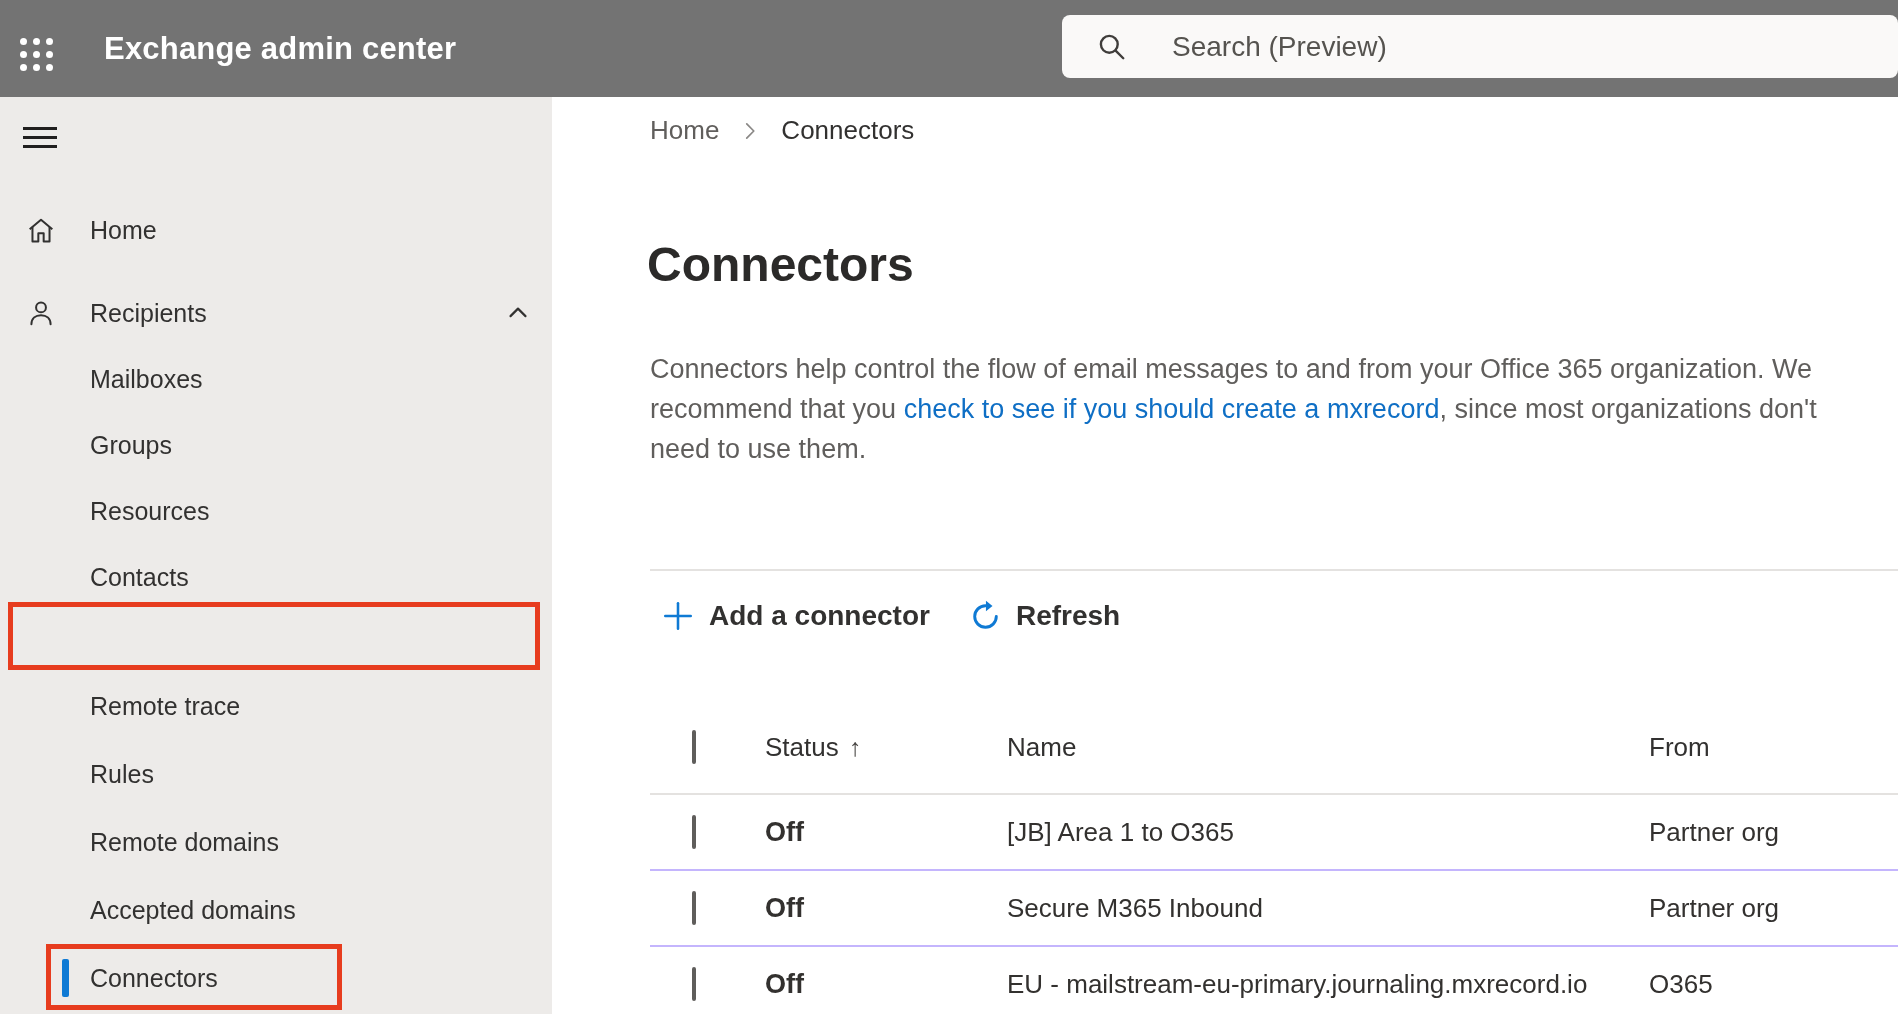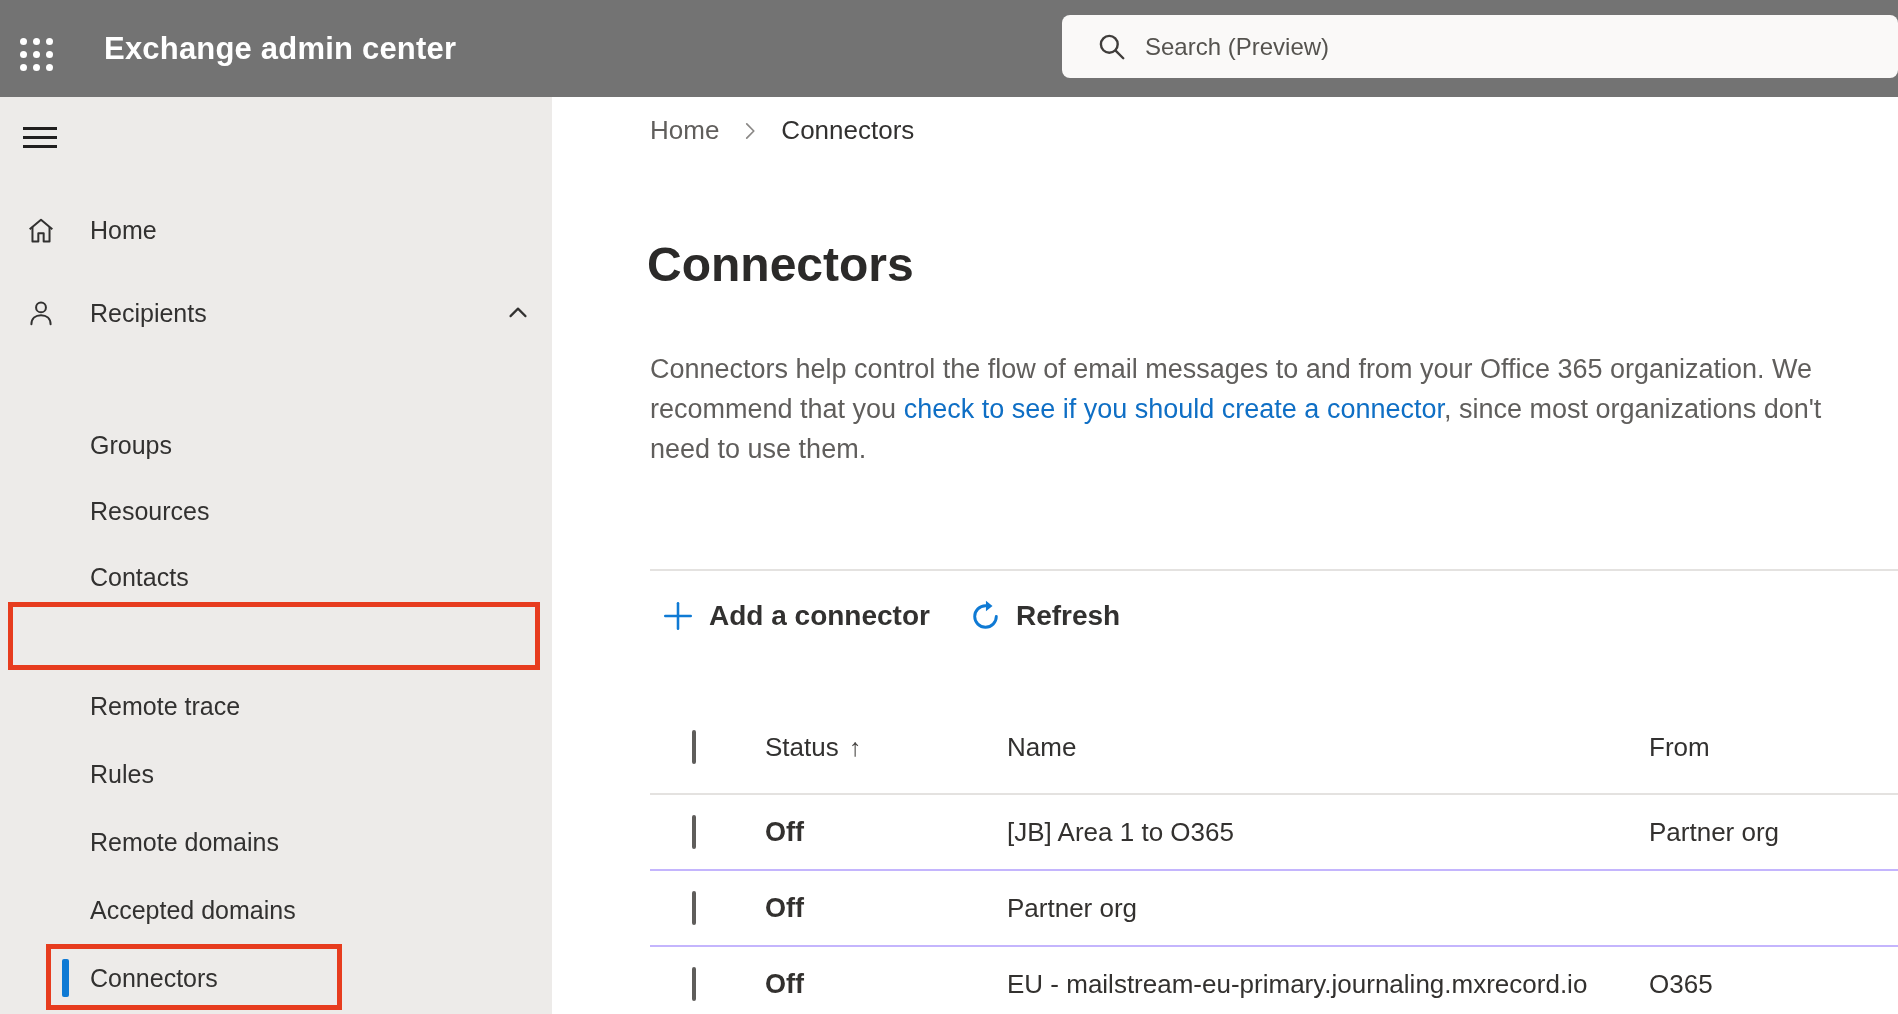--- a/index.html
+++ b/index.html
@@ -10,21 +10,21 @@
   .topbar { position:absolute; left:0; top:0; width:1898px; height:97px; background:#737373; }
   .waffle { position:absolute; left:20px; top:38px; width:40px; height:40px;
             display:grid; grid-template-columns:repeat(3,7px); grid-template-rows:repeat(3,7px);
             gap:6px; cursor:pointer; }
   .waffle i { background:#fff; border-radius:50%; width:7px; height:7px; }
   .app-title { position:absolute; left:104px; top:0; height:97px; display:flex; align-items:center;
                color:#fff; font-size:31px; font-weight:700; letter-spacing:.2px; }
   .searchbox { position:absolute; left:1062px; top:15px; width:836px; height:63px;
                background:#faf9f8; border-radius:8px; display:flex; align-items:center; }
   .searchbox svg { margin-left:32px; }
-  .search-ph { margin-left:15px; font-size:24px; color:#55534f; }
+  .search-ph { margin-left:42px; font-size:28px; color:#55534f; }
 
   
   .sidebar { position:absolute; left:0; top:97px; width:552px; height:917px; background:#edebe9; }
   .hamburger { position:absolute; left:23px; top:30px; width:34px; height:22px; cursor:pointer; }
   .hamburger i { display:block; width:34px; height:3px; background:#201f1e; margin-bottom:6px; }
   .nav-item { position:absolute; left:0; width:552px; height:68px; display:flex; align-items:center; cursor:pointer; }
   .nav-item .ic { position:absolute; left:25px; width:32px; height:32px; }
   .nav-item .lbl { position:absolute; left:90px; font-size:25px; color:#323130; white-space:nowrap; }
   .nav-item .chev { position:absolute; left:503px; width:30px; height:30px; }
   .annotation { position:absolute; border:5px solid #e73c1e; background:transparent; pointer-events:none; }
@@ -96,20 +96,23 @@
     <svg class="ic" viewBox="0 0 24 24" fill="none" stroke="#323130" stroke-width="1.5" stroke-linecap="round">
       <circle cx="12" cy="7.8" r="3.7"></circle>
       <path d="M4.8 20.5 C4.8 15.9 8 13.6 12 13.6 C16 13.6 19.2 15.9 19.2 20.5"></path>
     </svg>
     <span class="lbl">Recipients</span>
     <svg class="chev" viewBox="0 0 24 24" fill="none" stroke="#323130" stroke-width="1.7" stroke-linecap="round" stroke-linejoin="round">
       <path d="M6 14.5 L12 8.5 L18 14.5"></path>
     </svg>
   </div>
 
+  <div class="nav-item" style="top:248px">
+    <span class="lbl">Mailboxes</span>
+  </div>
   <div class="nav-item" style="top:314px">
     <span class="lbl">Groups</span>
   </div>
   <div class="nav-item" style="top:380px">
     <span class="lbl">Resources</span>
   </div>
   <div class="nav-item" style="top:446px">
     <span class="lbl">Contacts</span>
   </div>
 
@@ -142,21 +145,21 @@
     <span class="bc-sep">
       <svg width="26" height="26" viewBox="0 0 24 24" fill="none" stroke="#8a8886" stroke-width="1.6" stroke-linecap="round" stroke-linejoin="round">
         <path d="M9 5.5 L15.5 12 L9 18.5"></path>
       </svg>
     </span>
     <span class="bc-cur">Connectors</span>
   </div>
 
   <h1 class="page-title">Connectors</h1>
 
-  <p class="intro"><span>Connectors help control the flow of email messages to and from your Office 365 organization. We recommend that you </span><a>check to see if you should create a connector</a><span>, since most organizations don't need to use them.</span></p>
+  <p class="intro"><span>Connectors help control the flow of email messages to and from your Office 365 organization. We recommend that you </span><a>check to see if you should create a mxrecord</a><span>, since most organizations don't need to use them.</span></p>
 
   <div class="divider" style="top:472px"></div>
 
   <div class="toolbar">
     <div class="tool-btn">
       <svg width="36" height="36" viewBox="0 0 24 24" fill="none" stroke="#0f7ad4" stroke-width="1.7" stroke-linecap="round">
         <line x1="12" y1="3.5" x2="12" y2="20.5"></line>
         <line x1="3.5" y1="12" x2="20.5" y2="12"></line>
       </svg>
       <span>Add a connector</span>
@@ -184,20 +187,21 @@
     <div class="trow tdata">
       <div><span class="cbx"></span></div>
       <div class="status-cell">Off</div>
       <div>[JB] Area 1 to O365</div>
       <div>Partner org</div>
     </div>
 
     <div class="trow tdata">
       <div><span class="cbx"></span></div>
       <div class="status-cell">Off</div>
+      <div>Secure M365 Inbound</div>
       <div>Partner org</div>
     </div>
 
     <div class="trow tdata">
       <div><span class="cbx"></span></div>
       <div class="status-cell">Off</div>
       <div>EU - mailstream-eu-primary.journaling.mxrecord.io</div>
       <div>O365</div>
     </div>
   </div>

